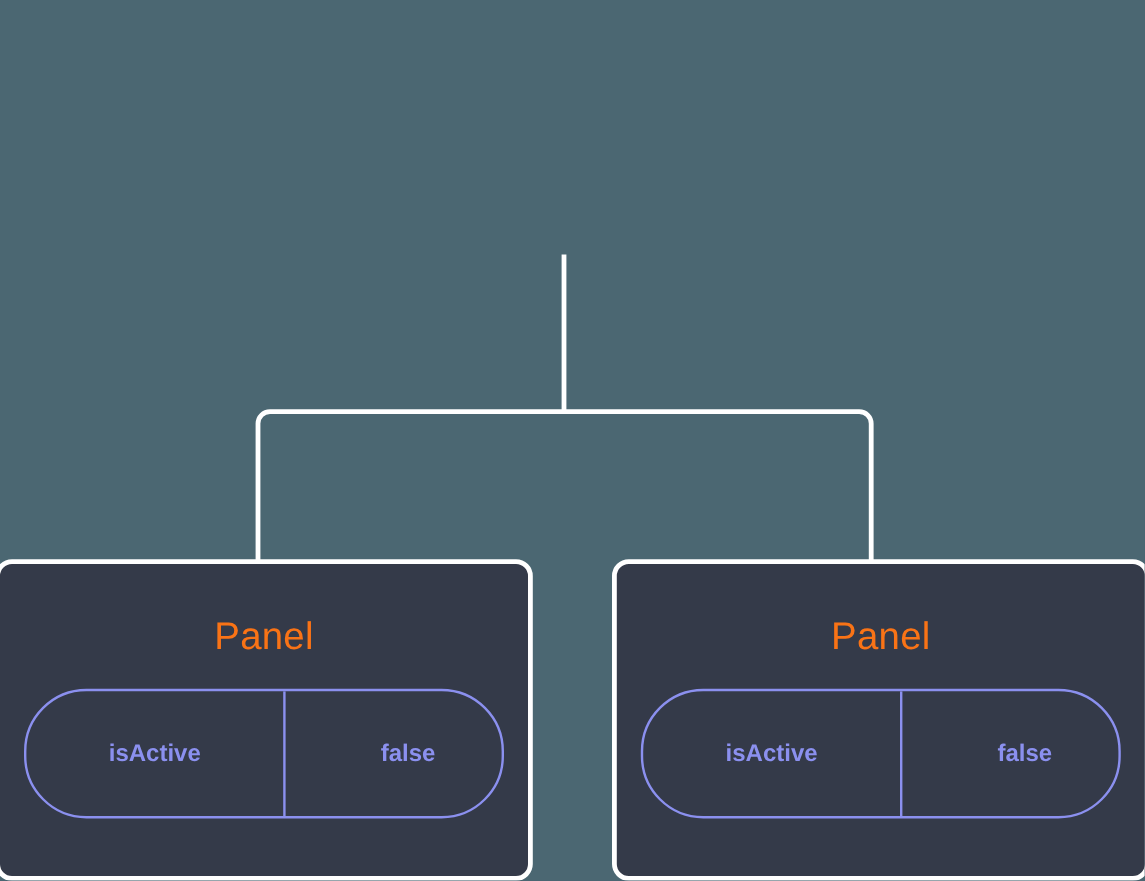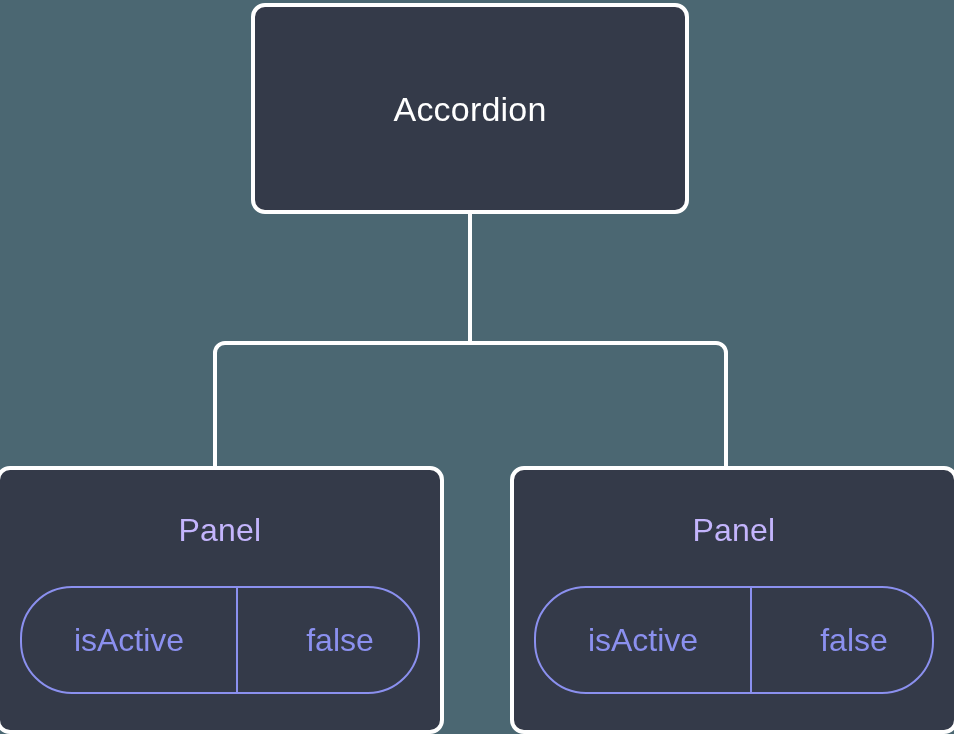--- a/index.html
+++ b/index.html
@@ -68,47 +68,47 @@
     display: flex;
     flex-direction: column;
     align-items: center;
     padding-top: 44px;
   }
 
   .node-panel-left  { left: -4px; }
   .node-panel-right { left: 510px; }
 
   .node-title-panel {
-    color: #c4b5fd;
+    color: #f97316;
     font-size: 32px;
     font-weight: 400;
     letter-spacing: 0.2px;
     line-height: 1;
-    margin-bottom: 40px;
+    margin-bottom: 28px;
   }
 
   
   .state-pill {
     display: flex;
     align-items: stretch;
     height: 104px;
     border: 2px solid #8b90ef;
     border-radius: 52px;
     background: transparent;
     overflow: hidden;
   }
 
   .state-key,
   .state-val {
     display: flex;
     align-items: center;
     justify-content: center;
     color: #8b90ef;
-    font-size: 32px;
-    font-weight: 400;
+    font-size: 20px;
+    font-weight: 700;
     line-height: 1;
     white-space: nowrap;
   }
 
   .state-key {
     width: 214px;
     border-right: 2px solid #8b90ef;
   }
 
   .state-val {
@@ -122,23 +122,20 @@
 <div id="canvas">
 
   <svg id="connectors" viewBox="0 0 954 734" width="954" height="734" xmlns="http://www.w3.org/2000/svg">
     <g fill="none" stroke="#ffffff" stroke-width="4" stroke-linecap="butt">
       <path d="M 470 212 L 470 343"></path>
       <path d="M 470 343 L 225 343 A 10 10 0 0 0 215 353 L 215 470"></path>
       <path d="M 470 343 L 716 343 A 10 10 0 0 1 726 353 L 726 470"></path>
     </g>
   </svg>
 
-  <div class="node node-root">
-    <span class="node-title-root">Accordion</span>
-  </div>
 
   <div class="node node-panel node-panel-left">
     <span class="node-title-panel">Panel</span>
     <div class="state-pill">
       <span class="state-key">isActive</span>
       <span class="state-val">false</span>
     </div>
   </div>
 
   <div class="node node-panel node-panel-right">

